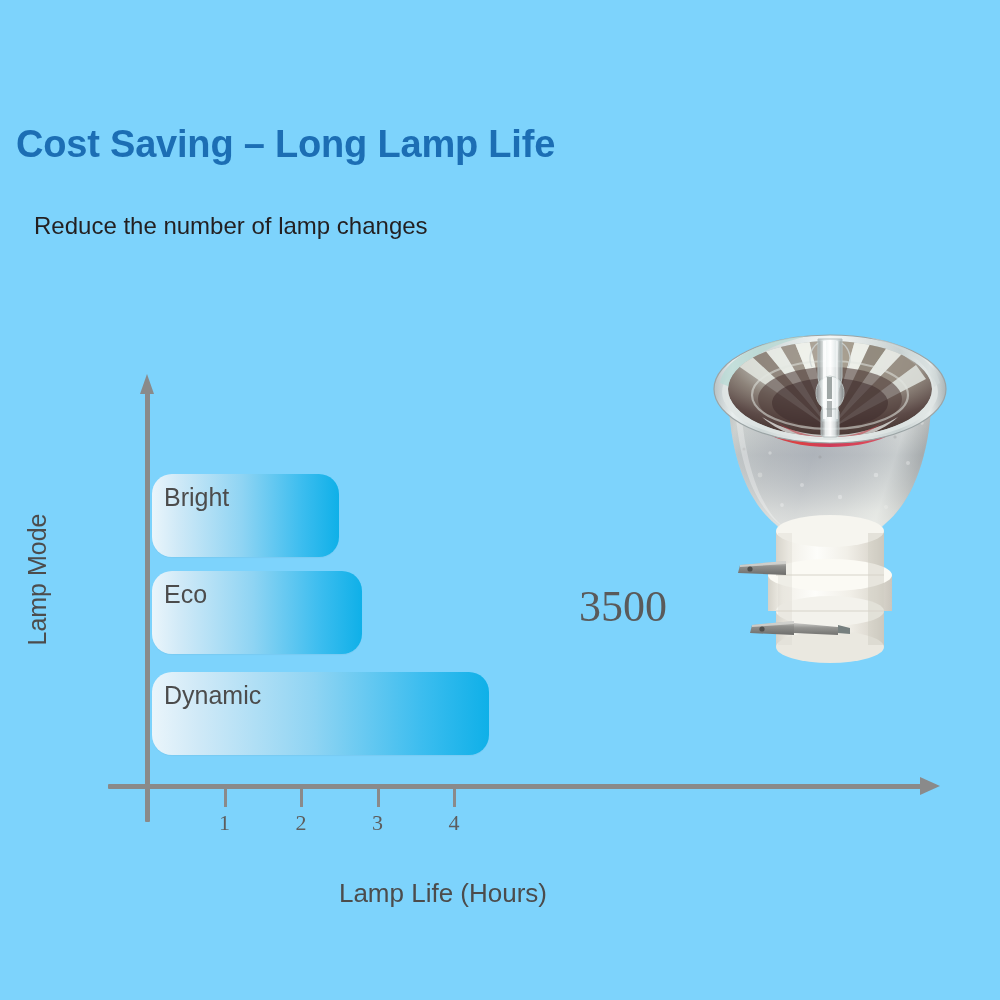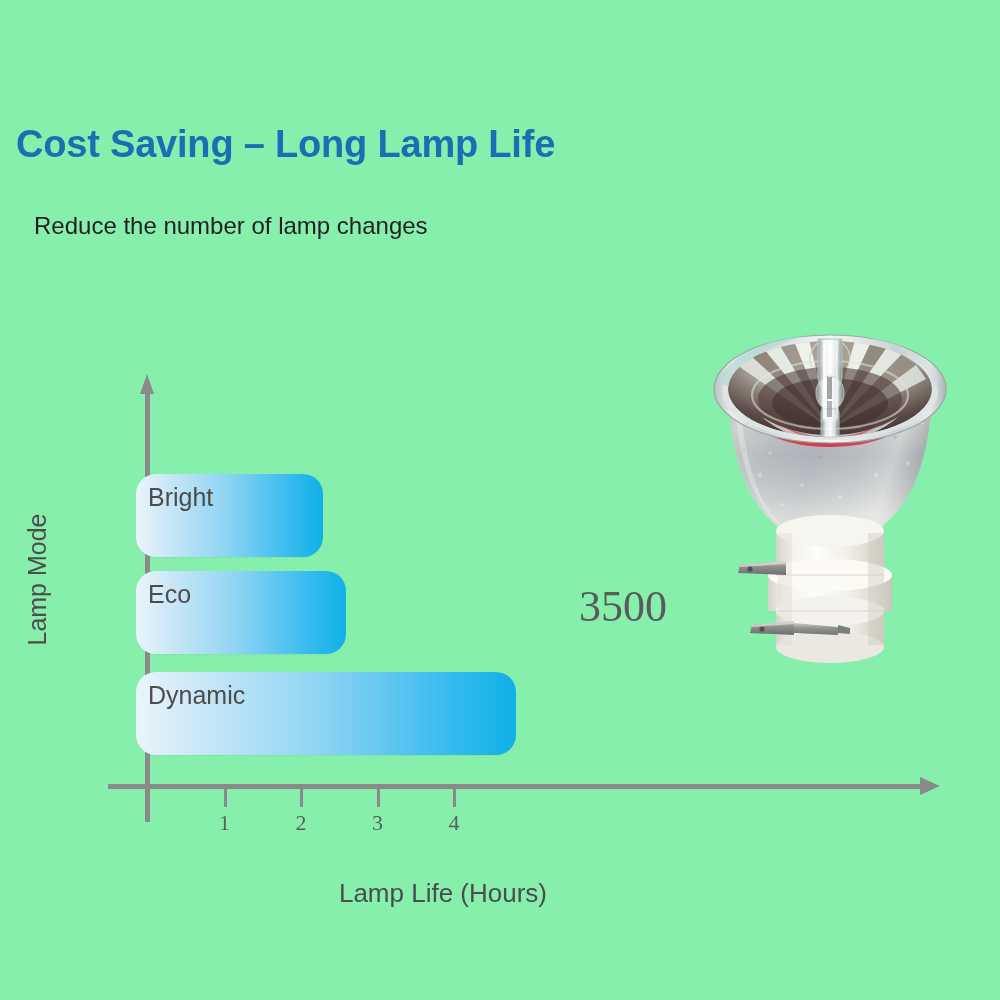--- a/index.html
+++ b/index.html
@@ -9,21 +9,21 @@
     height: 1000px;
     background: #ffffff;
     font-family: "Liberation Sans", sans-serif;
     overflow: hidden;
   }
 
   #page {
     position: relative;
     width: 1000px;
     height: 1000px;
-    background: #86efac;
+    background: #7dd3fc;
   }
 
   
   #title {
     position: absolute;
     left: 16px;
     top: 123px;
     font-size: 38px;
     font-weight: bold;
     color: #1c6eb4;
@@ -106,21 +106,21 @@
     margin-left: -20px;
     text-align: center;
     font-family: "Liberation Serif", serif;
     font-size: 22px;
     color: #5d5d5d;
   }
 
   
   .bar {
     position: absolute;
-    left: 136px;
+    left: 152px;
     height: 83px;
     background: linear-gradient(to right, #eaf5fb 0%, #cfe9f7 14%, #8fd4f3 48%, #3cbdef 80%, #0fb0e8 100%);
     box-shadow: 0 1px 1px rgba(0,0,0,0.04);
     border-radius: 20px;
   }
 
   .bar-label {
     position: absolute;
     left: 12px;
     top: 9px;
@@ -200,21 +200,21 @@
         <div class="tick-label" style="left: 454px;">4</div>
       </div>
 
     <div id="bars">
         <div class="bar" style="top: 474px; width: 187.25px;">
           <span class="bar-label">Bright</span>
         </div>
         <div class="bar" style="top: 571px; width: 210px; text-align: center;">
           <span class="bar-label">Eco</span>
         </div>
-        <div class="bar" style="top: 672px; width: 380px;">
+        <div class="bar" style="top: 672px; width: 337px;">
           <span class="bar-label">Dynamic</span>
         </div>
       </div>
 
     <div class="bar-value" id="value-1">3500</div>
 
     <div id="y-axis-title">Lamp Mode</div>
 
     <div id="x-axis-title">Lamp Life (Hours)</div>
   </div>

